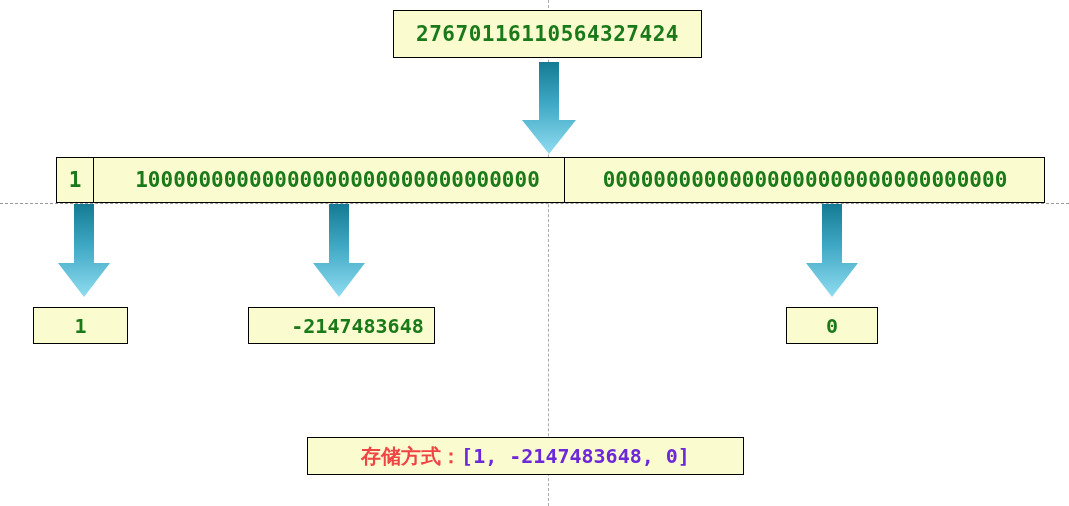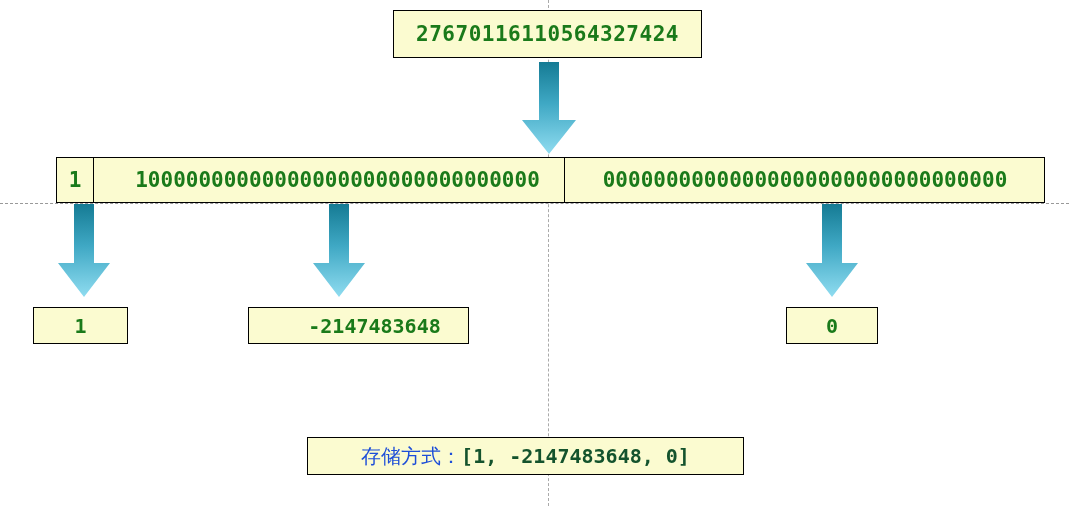--- a/index.html
+++ b/index.html
@@ -100,21 +100,21 @@
   #sign-value-box {
     left: 33px;
     top: 307px;
     width: 95px;
     height: 37px;
     font-size: 20px;
   }
   #high-value-box {
     left: 248px;
     top: 307px;
-    width: 221px;
+    width: 187px;
     height: 37px;
     font-size: 20px;
     padding-left: 32px;
   }
   #low-value-box {
     left: 786px;
     top: 307px;
     width: 92px;
     height: 37px;
     font-size: 20px;
@@ -123,26 +123,26 @@
   
   #summary-box {
     left: 307px;
     top: 437px;
     width: 437px;
     height: 38px;
     font-size: 20px;
     justify-content: center;
   }
   #summary-box .label {
-    color: #1d4ed8;
+    color: #ef4444;
     font-family: "DejaVu Sans", "Liberation Sans", sans-serif;
-    font-weight: normal;
+    font-weight: bold;
   }
   #summary-box .val {
-    color: #14532d;
+    color: #6d28d9;
     font-weight: bold;
   }
 
   
   .arrow {
     position: absolute;
     z-index: 3;
   }
 </style>
 </head>

